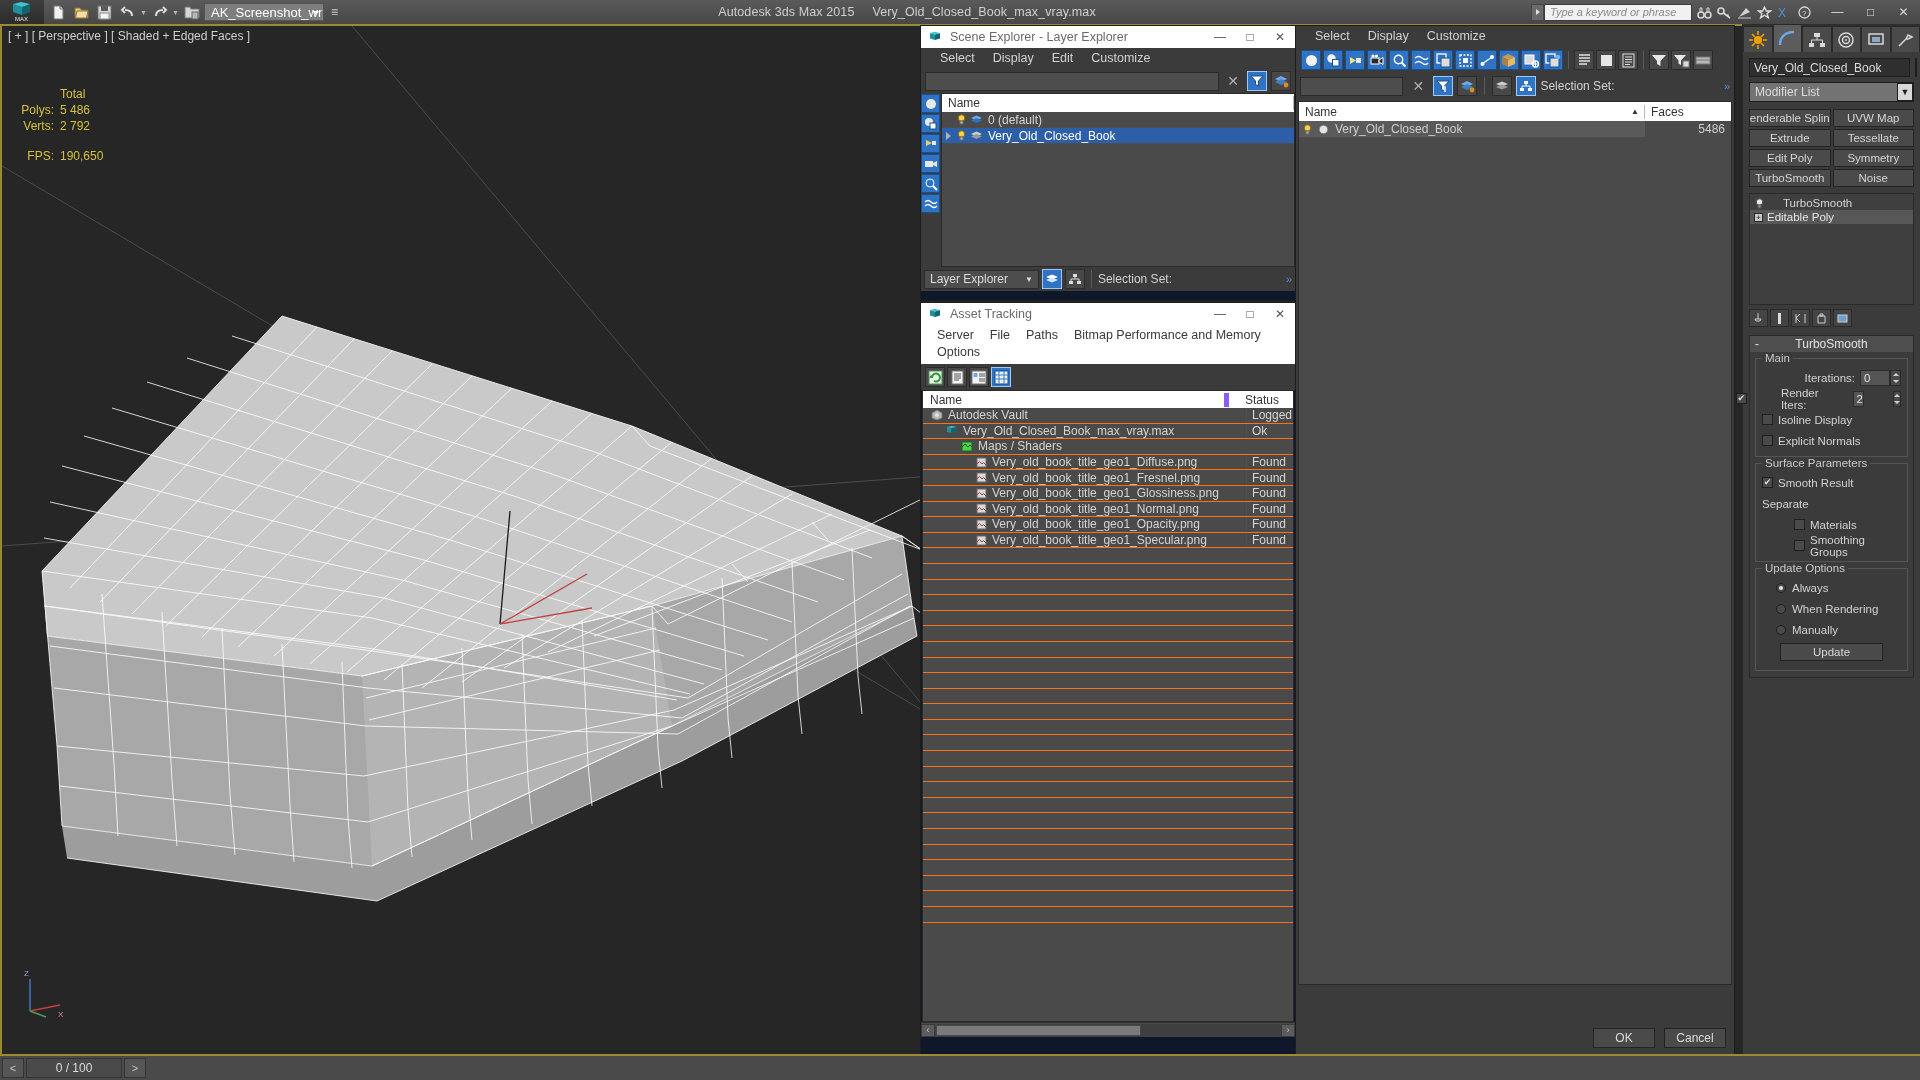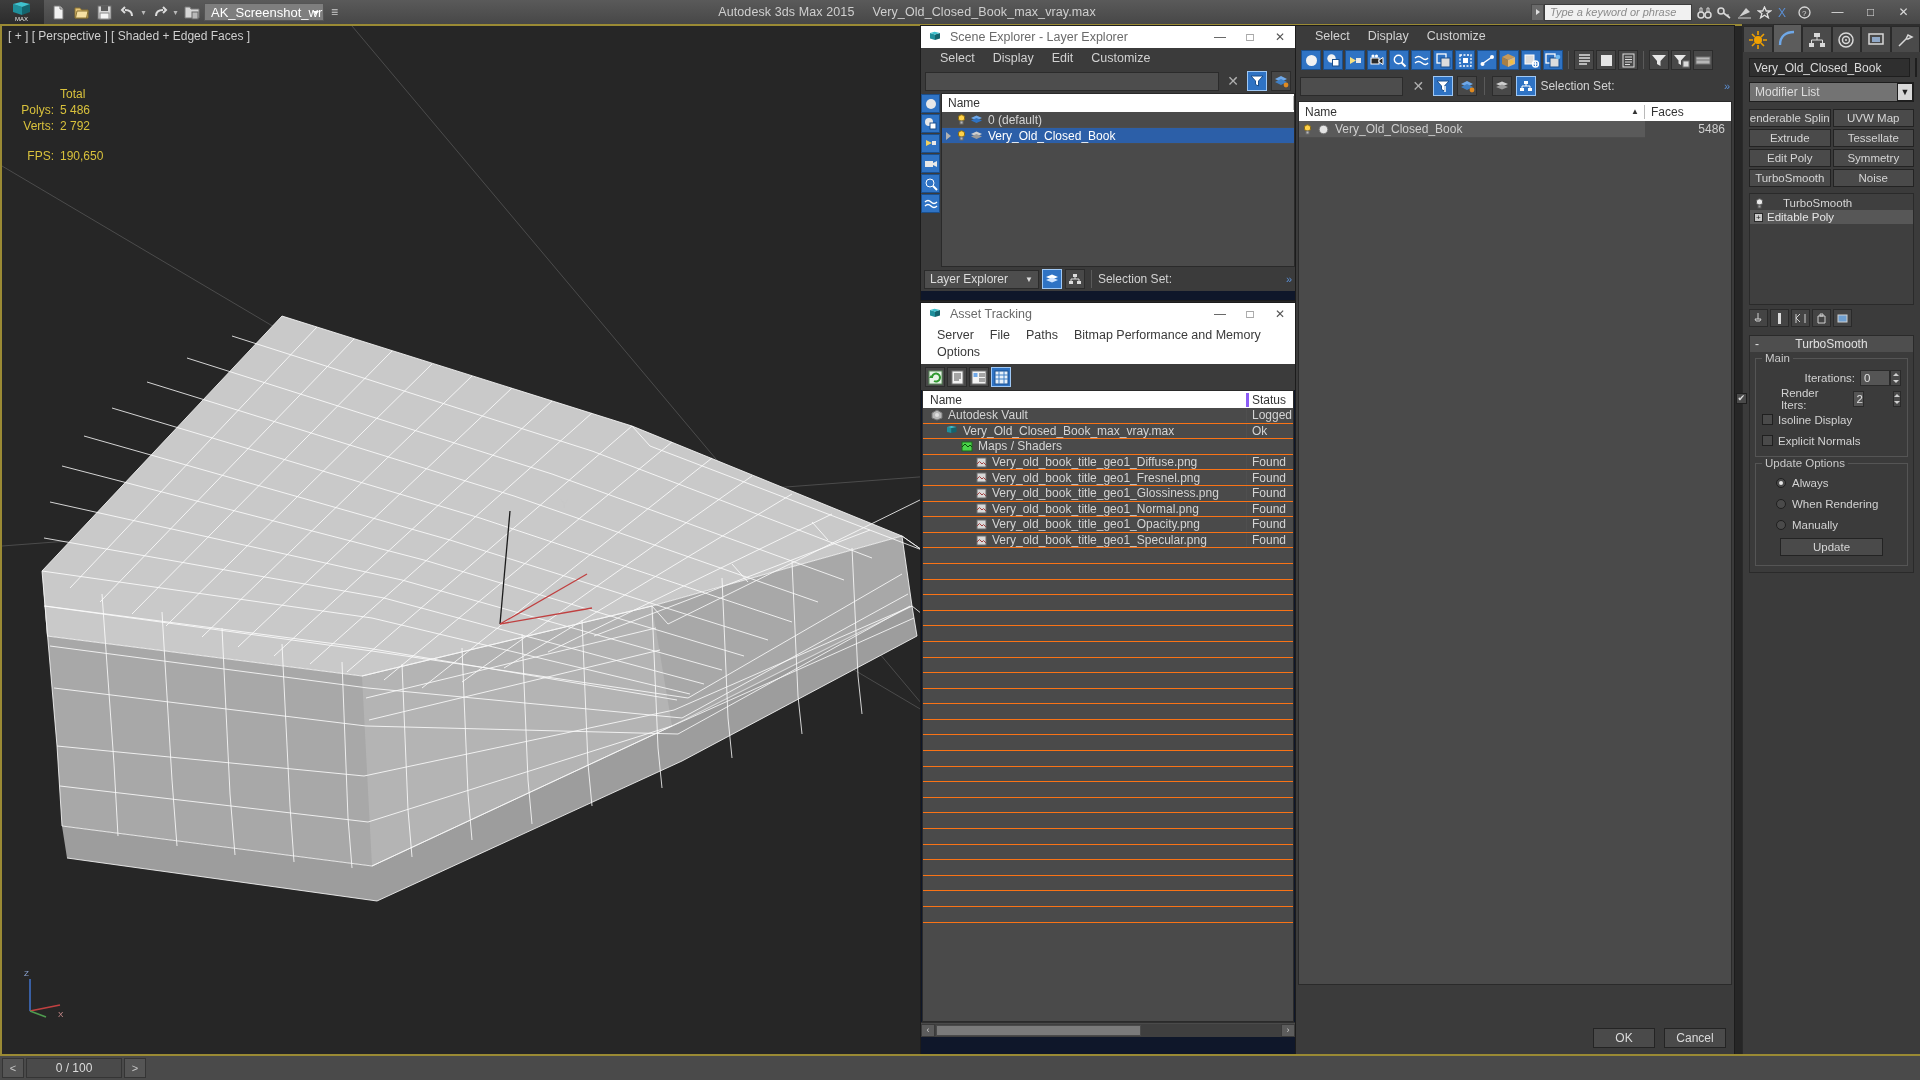--- a/index.html
+++ b/index.html
@@ -140,21 +140,21 @@
   .sthumb{height:11px;background:#7a7a7a;border:1px solid #4a4a4a;cursor:pointer;}
   .dlgbtn{width:62px;height:20px;background:#4a4a4a;border:1px solid #242424;color:#dcdcdc;
     font-size:12px;display:flex;align-items:center;justify-content:center;cursor:pointer;}
   .selset{font-size:12px;color:#d2d2d2;white-space:nowrap;}
   .atrow{height:15.6px;display:flex;align-items:center;font-size:12px;color:#d4d4d4;
     border-bottom:1px solid #f97316;}
   .atrow .c1{flex:1;display:flex;align-items:center;gap:5px;overflow:hidden;white-space:nowrap;}
   .atrow .c2{width:47px;border-left:1px solid #4f4f4f;padding-left:5px;}
   .athdr{height:17px;background:#fff;color:#333;font-size:12px;display:flex;align-items:center;}
   .athdr .h1{flex:1;padding-left:7px;}
-  .athdr .h2{width:47px;padding-left:3px;border-left:3px solid #8b5cf6;}
+  .athdr .h2{width:69px;padding-left:16px;border-left:5px solid #8b5cf6;}
 </style>
 </head>
 <body>
 
 <div id="root">
 
   <div class="appbar">
     <div class="maxlogo">
       <svg width="26" height="20" viewBox="0 0 26 20">
         <path d="M4 2 L13 5 L13 13 L4 10 Z" fill="#1f8f9b"></path>
@@ -534,20 +534,38 @@
         <div class="frow">
           <span class="chk"></span>
           <span>Isoline Display</span>
         </div>
         <div class="frow" style="margin-bottom:0;">
           <span class="chk"></span>
           <span>Explicit Normals</span>
         </div>
       </div>
 
+      <div class="group">
+        <span class="glabel">Surface Parameters</span>
+        <div class="frow">
+          <span class="chk on"></span>
+          <span>Smooth Result</span>
+        </div>
+        <div class="frow">
+          <span>Separate</span>
+        </div>
+        <div class="frow" style="padding-left:32px;">
+          <span class="chk"></span>
+          <span>Materials</span>
+        </div>
+        <div class="frow" style="padding-left:32px;margin-bottom:0;">
+          <span class="chk"></span>
+          <span>Smoothing Groups</span>
+        </div>
+      </div>
 
       <div class="group">
         <span class="glabel">Update Options</span>
         <div class="frow" style="padding-left:14px;">
           <span class="rad on"></span>
           <span>Always</span>
         </div>
         <div class="frow" style="padding-left:14px;">
           <span class="rad"></span>
           <span>When Rendering</span>

